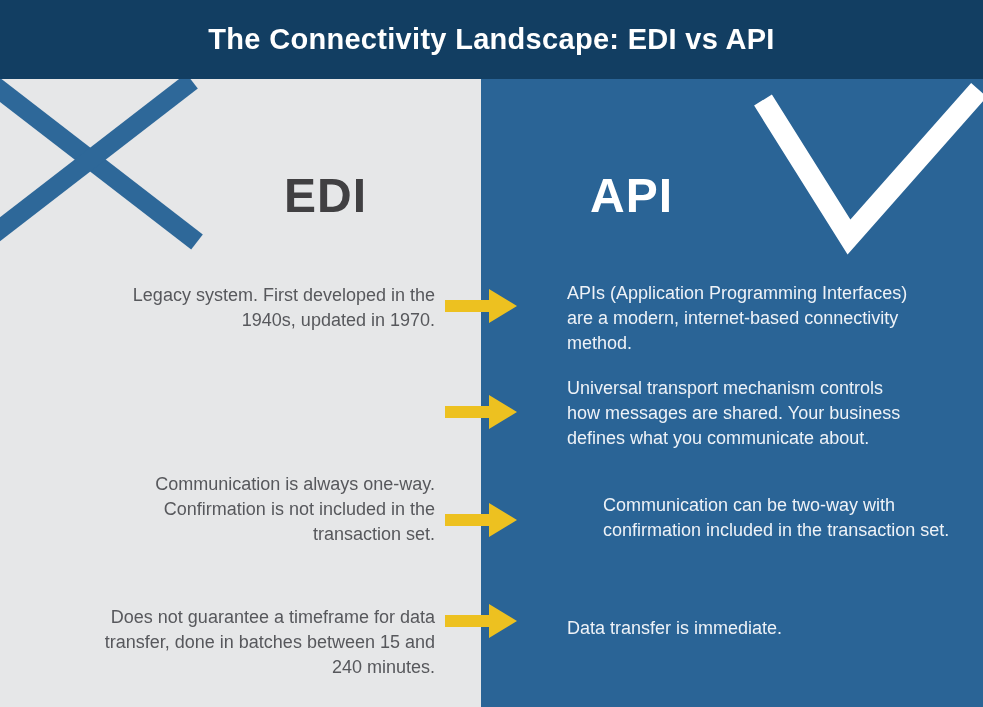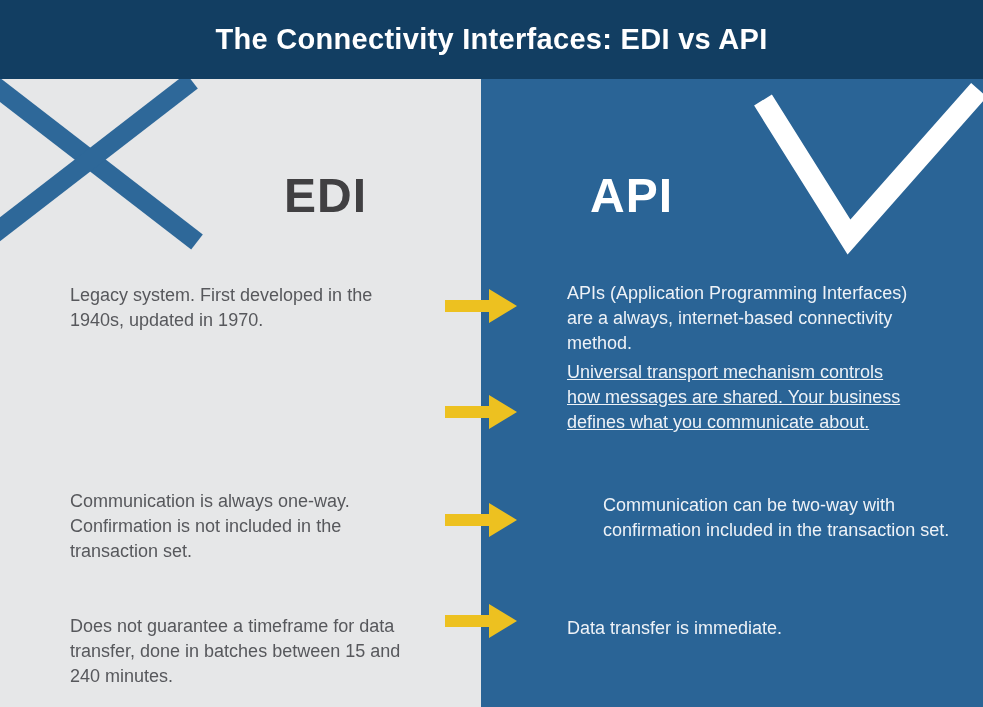--- a/index.html
+++ b/index.html
@@ -55,40 +55,40 @@
   }
   .edi-heading { left: 284px; top: 172px; color: var(--edi_text); }
   .api-heading { left: 590px; top: 172px; color: var(--title_white); }
   .row-text {
     position: absolute;
     z-index: 2;
     font-size: 18px;
     line-height: 25px;
     white-space: pre-line;
   }
-  .row-text.left  { left: 70px;  width: 365px; color: var(--body_gray_text); }
+  .row-text.left  { left: 70px;  width: 365px; color: var(--body_gray_text); text-align: right; }
   .row-text.right { left: 567px; width: 412px; color: var(--body_blue_text); }
-  .l1 { top: 283px; } .l2 { top: 376px; } .l3 { top: 489px; } .l4 { top: 605px; margin-top: 9px; }
-  .r1 { top: 281px; } .r2 { top: 360px; text-decoration: underline; } .r3 { top: 493px; margin-left: 36px; } .r4 { top: 604px; margin-top: 12px; }
+  .l1 { top: 283px; } .l2 { top: 376px; } .l3 { top: 472px; } .l4 { top: 605px; }
+  .r1 { top: 281px; } .r2 { top: 376px; } .r3 { top: 493px; margin-left: 36px; } .r4 { top: 604px; margin-top: 12px; }
   .arrow {
     position: absolute;
     left: 445px;
     width: 72px; height: 40px;
     z-index: 2;
   }
   .a1 { top: 286px; } .a2 { top: 392px; } .a3 { top: 500px; } .a4 { top: 601px; }
   .arrow polygon { fill: var(--arrow_gold); }
 </style>
 </head>
 <body>
 
 <div class="canvas">
 
   <div class="title-bar">
-    <h1 class="page-title">The Connectivity Interfaces: EDI vs API</h1>
+    <h1 class="page-title">The Connectivity Landscape: EDI vs API</h1>
   </div>
 
   <div class="panel left"></div>
   <div class="panel right"></div>
 
   <svg class="marks" viewBox="0 0 983 628">
     <g>
       <line class="x-stroke" x1="-40" y1="-20" x2="197" y2="163"></line>
       <line class="x-stroke" x1="192" y1="2" x2="-45" y2="185"></line>
     </g>
@@ -103,21 +103,21 @@
   <div class="row-text left l1">Legacy system. First developed in the
 1940s, updated in 1970.</div>
   <div class="row-text left l3">Communication is always one-way.
 Confirmation is not included in the
 transaction set.</div>
   <div class="row-text left l4">Does not guarantee a timeframe for data
 transfer, done in batches between 15 and
 240 minutes.</div>
 
   <div class="row-text right r1">APIs (Application Programming Interfaces)
-are a always, internet-based connectivity
+are a modern, internet-based connectivity
 method.</div>
   <div class="row-text right r2">Universal transport mechanism controls
 how messages are shared. Your business
 defines what you communicate about.</div>
   <div class="row-text right r3">Communication can be two-way with
 confirmation included in the transaction set.</div>
   <div class="row-text right r4">Data transfer is immediate.</div>
 
   <svg class="arrow a1" viewBox="0 0 72 40">
     <polygon points="0,14 44,14 44,3 72,20 44,37 44,26 0,26"></polygon>

